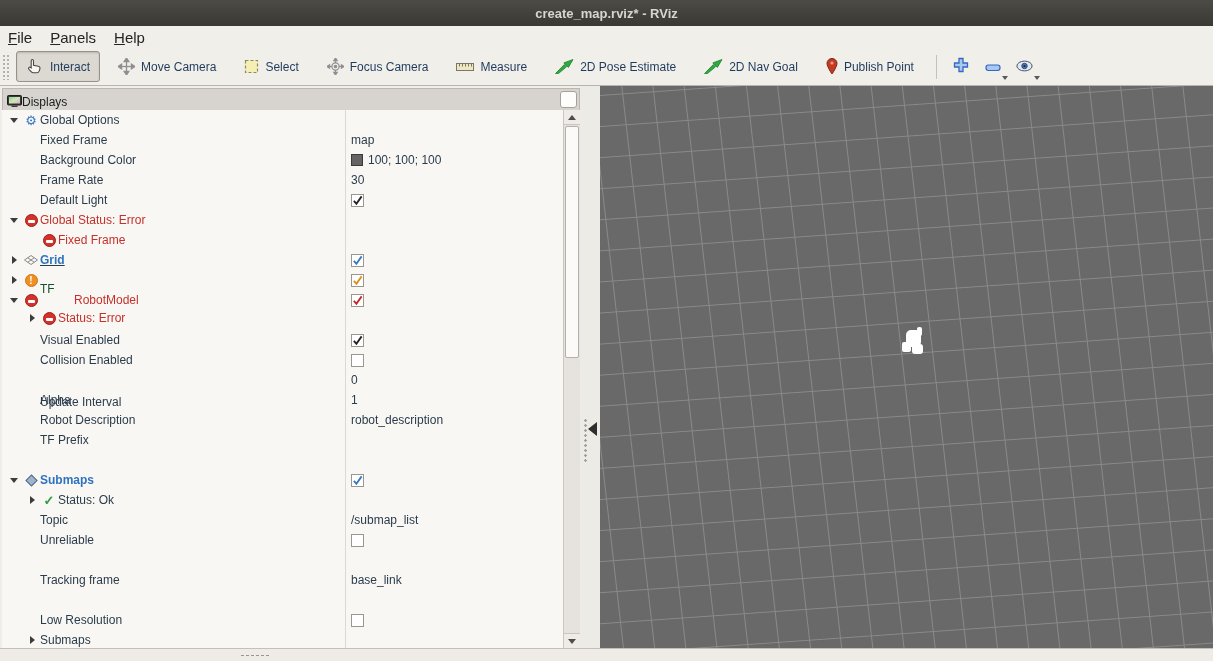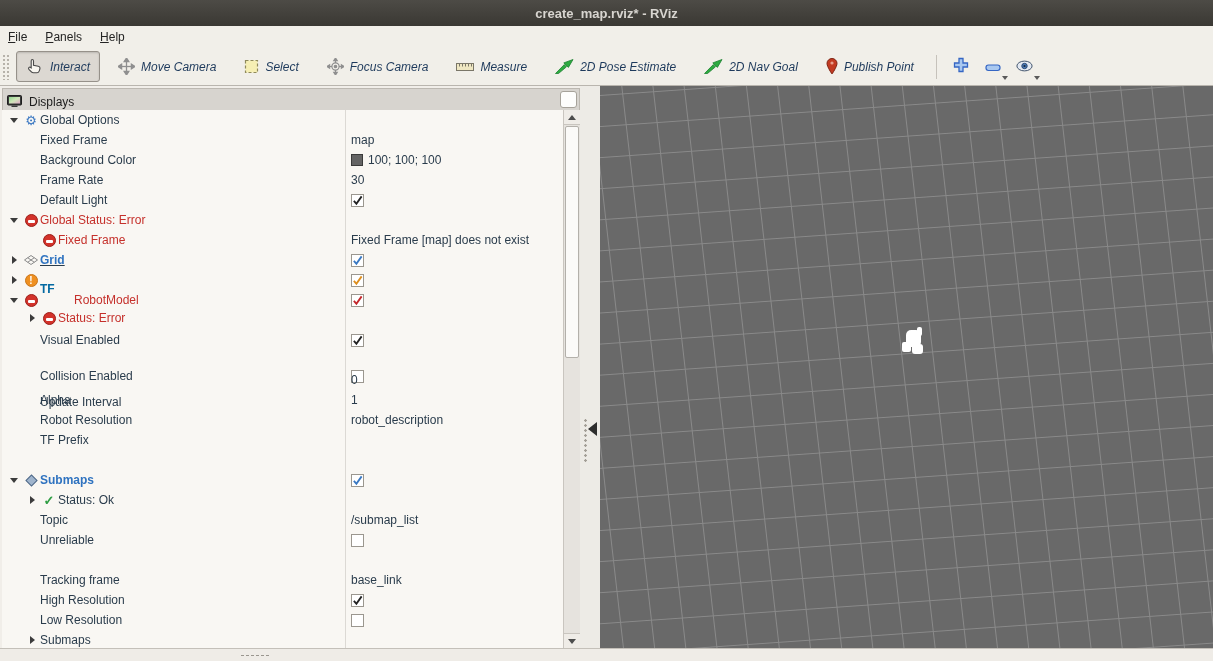--- a/index.html
+++ b/index.html
@@ -7,56 +7,56 @@
   .window { position:absolute; inset:0; }
 
   
   .titlebar { position:absolute; left:0; top:0; right:0; height:26px;
     background:linear-gradient(#4d4b46,#3a3833); display:flex; align-items:center; justify-content:center; }
   .titlebar .title { color:#d8d5d0; font-size:13px; font-weight:bold; }
 
   
   .menubar { position:absolute; left:0; top:26px; right:0; height:22px; background:#f1efe9;
     display:flex; align-items:center; padding-left:8px; gap:18px; }
-  .menu-item { font-size:12px; color:#242424; cursor:default; }
+  .menu-item { font-size:15px; color:#242424; cursor:default; }
   .menu-item .u { text-decoration:underline; }
 
   
   .toolbar { position:absolute; left:0; top:48px; right:0; height:38px; background:#f1efe9;
     border-bottom:1px solid #b9b5ae; display:flex; align-items:center; padding-left:2px; }
   .tb-handle { width:7px; height:26px; margin:0 3px 0 0;
     background-image:radial-gradient(#b6b2aa 1px, transparent 1.2px); background-size:4px 4px; }
   .tool-btn { display:flex; align-items:center; gap:6px; padding:6px 9px; margin:0 4px; border:1px solid transparent;
-    border-radius:3px; font-size:12px; color:#1e3a5c; white-space:nowrap;font-style:italic; }
+    border-radius:3px; font-size:12px; color:#1e3a5c; white-space:nowrap; }
   .tool-btn.active { background:#dcd8d2; border:1px solid #96918a; box-shadow:inset 0 1px 2px rgba(0,0,0,.15); }
   .tool-btn .ticon { display:flex; align-items:center; }
   .tb-sep { width:1px; height:24px; background:#c6c2bb; margin:0 8px; }
   .mini-btn { position:relative; display:flex; align-items:center; justify-content:center; width:26px; height:24px; margin:0 3px; }
   .mini-btn .dd { position:absolute; right:-2px; bottom:-1px; width:0; height:0;
     border-left:3px solid transparent; border-right:3px solid transparent; border-top:4px solid #5a5a5a; }
 
   
   .panel { position:absolute; left:2px; top:88px; width:578px; bottom:13px; background:#f9f7f3; }
   .panel-header { position:absolute; left:0; top:0; right:0; height:27px; background:#d7d4cf;
-    border:1px solid #bcb8b1; display:flex; align-items:center; padding-left:4px; gap:7px; }
+    border:1px solid #bcb8b1; display:flex; align-items:center; padding-left:4px; }
   .panel-header .ptitle { font-size:12px; color:#1d1d1d; }
   .panel-header-btn { position:absolute; right:2px; top:2px; width:17px; height:17px; background:#fdfdfc;
     border:1px solid #a6a29a; border-radius:3px; }
   .tree { position:absolute; left:0; top:22px; right:17px; bottom:0; background:#f9f7f3; overflow:hidden; }
   .col-sep { position:absolute; left:343px; top:0; bottom:0; width:1px; background:#dcd9d4; }
   .trow { position:absolute; left:0; right:0; height:20px; display:flex; align-items:center; font-size:12px; color:#2a3c4c; }
   .tname { display:flex; align-items:center; height:20px; }
   .arrow-slot { width:16px; display:flex; justify-content:center; flex:none; }
   .tri-down { width:0; height:0; border-left:4px solid transparent; border-right:4px solid transparent; border-top:5px solid #3c3c3c; }
   .tri-right { width:0; height:0; border-top:4px solid transparent; border-bottom:4px solid transparent; border-left:5px solid #3c3c3c; }
   .ticn { width:18px; display:flex; justify-content:center; align-items:center; flex:none; }
   .lbl-blue { color:#2f73c0; font-weight:bold; }
   .lbl-red { color:#c5302b; }
   .lbl-red.b { font-weight:normal;margin-left:34px; }
-  .lbl-orange { color:#0369a1; font-weight:bold;margin-top:18px; }
+  .lbl-orange { color:#14532d; font-weight:normal;margin-top:18px; }
   .tvalue { position:absolute; left:349px; top:0; height:20px; display:flex; align-items:center; gap:5px; font-size:12px; color:#2a3c4c; }
   .cbox { width:13px; height:13px; background:#fff; border:1px solid #9b978f; display:flex; align-items:center; justify-content:center; }
   .swatch { width:12px; height:12px; background:#646464; border:1px solid #3a3a3a; }
   .err-dot { width:13px; height:13px; border-radius:50%; background:#d3322a; border:1px solid #9c1f1a; position:relative; }
   .err-dot::after { content:""; position:absolute; left:2px; right:2px; top:5px; height:3px; background:#fff; border-radius:1px; }
   .warn-dot { width:13px; height:13px; border-radius:50%; background:#ef9021; border:1px solid #c9761a; color:#fff;
     font-size:10px; font-weight:bold; display:flex; align-items:center; justify-content:center; }
   .ok-check { color:#2f9e44; font-weight:bold; font-size:13px; }
   .gear { color:#3d79c2; font-size:13px; line-height:13px; }
 
@@ -303,23 +303,20 @@
           </div>
         </div>
         <div class="trow" style="top: 120px;">
           <div class="tname" style="padding-left: 22px;">
             <span class="arrow-slot"></span>
             <span class="ticn">
               <span class="err-dot"></span>
             </span>
             <span class="lbl-red">Fixed Frame</span>
           </div>
-          <div class="tvalue">
-            <span>Fixed Frame [map] does not exist</span>
-          </div>
         </div>
         <div class="trow" style="top: 140px; text-decoration: underline;">
           <div class="tname" style="padding-left: 4px;">
             <span class="arrow-slot">
               <span class="tri-right"></span>
             </span>
             <span class="ticn">
               <svg width="14" height="10" viewBox="0 0 14 10">
                 <g stroke="#8a8a8a" fill="none">
                   <path d="M7 0.5 L13.5 5 L7 9.5 L0.5 5 Z"></path>
@@ -390,21 +387,21 @@
             <span>Visual Enabled</span>
           </div>
           <div class="tvalue">
             <span class="cbox">
               <svg width="11" height="11" viewBox="0 0 12 12">
                 <polyline points="2,6.5 4.8,9.5 10.5,1.5" fill="none" stroke="#222222" stroke-width="2"></polyline>
               </svg>
             </span>
           </div>
         </div>
-        <div class="trow" style="top: 256px;">
+        <div class="trow" style="top: 240px;">
           <div class="tname" style="padding-left: 22px;">
             <span class="arrow-slot"></span>
             <span>Collision Enabled</span>
           </div>
           <div class="tvalue">
             <span class="cbox"></span>
           </div>
         </div>
         <div class="trow" style="top: 260px;">
           <div class="tname" style="padding-left: 22px; margin-top: 44px;">
@@ -420,21 +417,21 @@
             <span class="arrow-slot"></span>
             <span>Alpha</span>
           </div>
           <div class="tvalue">
             <span>1</span>
           </div>
         </div>
         <div class="trow" style="top: 300px;">
           <div class="tname" style="padding-left: 22px;">
             <span class="arrow-slot"></span>
-            <span>Robot Resolution</span>
+            <span>Robot Description</span>
           </div>
           <div class="tvalue">
             <span>robot_description</span>
           </div>
         </div>
         <div class="trow" style="top: 320px;">
           <div class="tname" style="padding-left: 22px;">
             <span class="arrow-slot"></span>
             <span>TF Prefix</span>
           </div>
@@ -491,33 +488,20 @@
             <span class="cbox"></span>
           </div>
         </div>
         <div class="trow" style="top: 460px;">
           <div class="tname" style="padding-left: 22px;">
             <span class="arrow-slot"></span>
             <span>Tracking frame</span>
           </div>
           <div class="tvalue">
             <span>base_link</span>
-          </div>
-        </div>
-        <div class="trow" style="top: 480px;">
-          <div class="tname" style="padding-left: 22px;">
-            <span class="arrow-slot"></span>
-            <span>High Resolution</span>
-          </div>
-          <div class="tvalue">
-            <span class="cbox">
-              <svg width="11" height="11" viewBox="0 0 12 12">
-                <polyline points="2,6.5 4.8,9.5 10.5,1.5" fill="none" stroke="#222222" stroke-width="2"></polyline>
-              </svg>
-            </span>
           </div>
         </div>
         <div class="trow" style="top: 500px;">
           <div class="tname" style="padding-left: 22px;">
             <span class="arrow-slot"></span>
             <span>Low Resolution</span>
           </div>
           <div class="tvalue">
             <span class="cbox"></span>
           </div>

